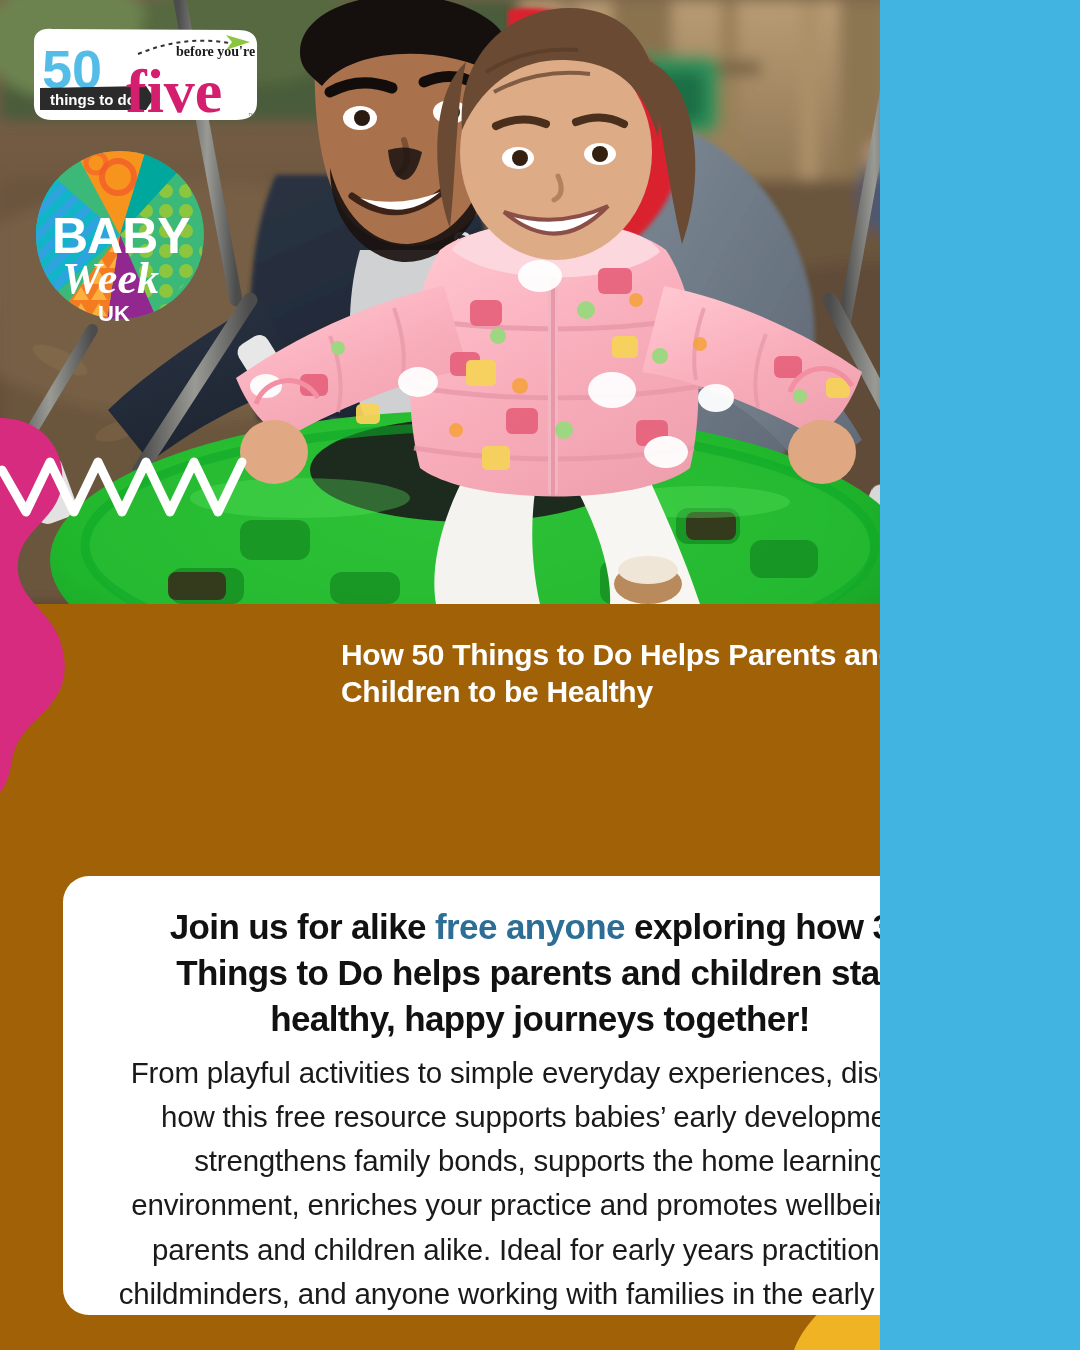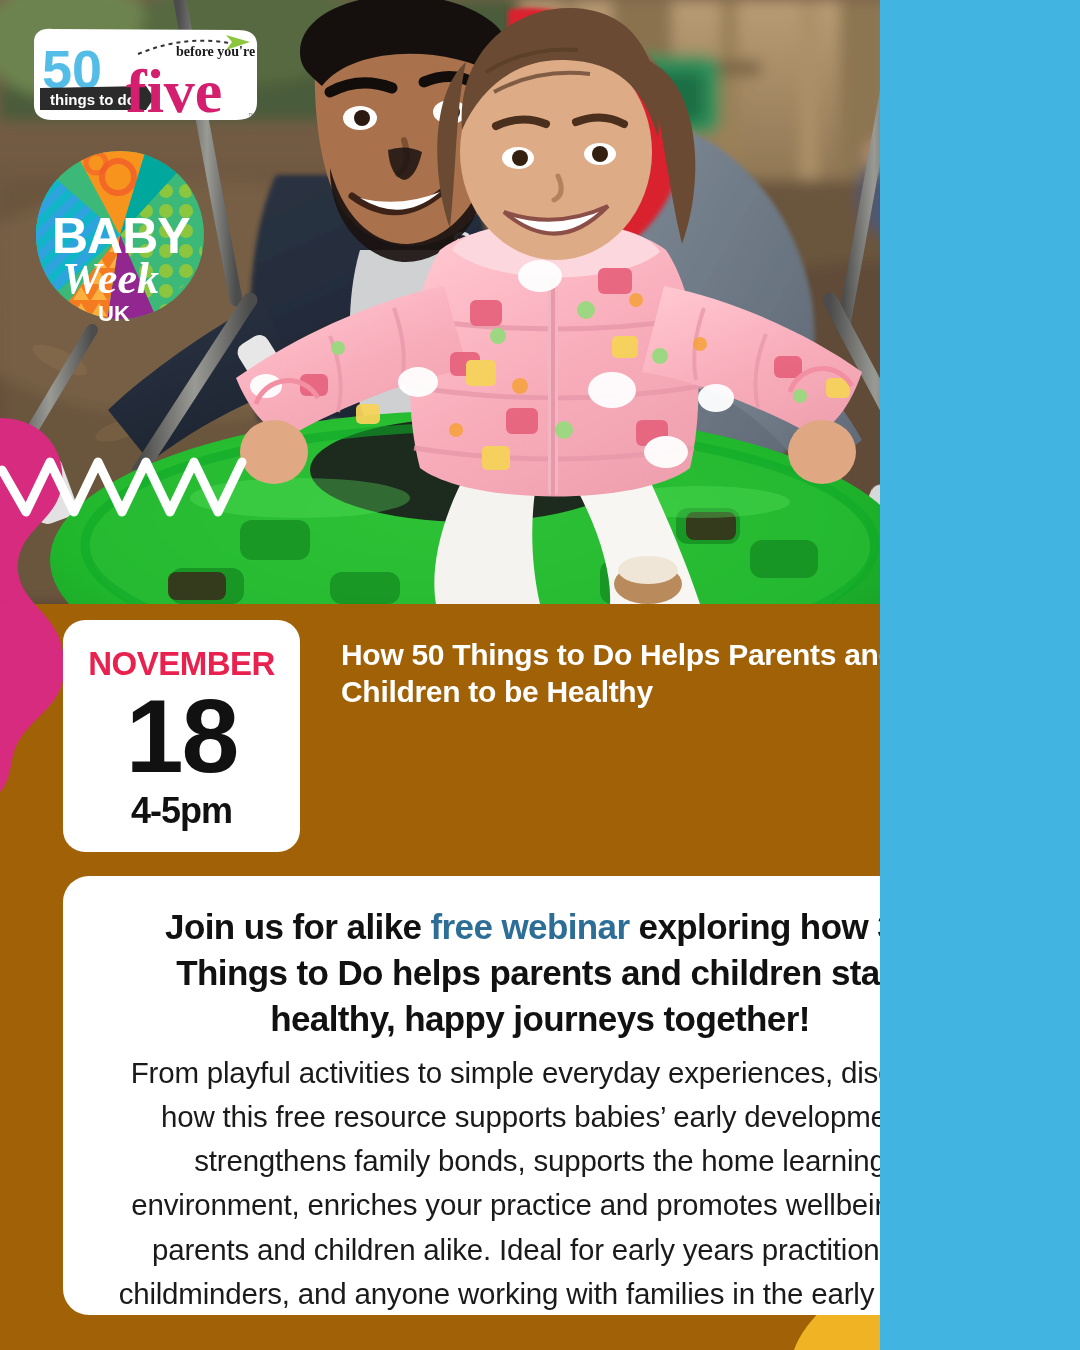--- a/index.html
+++ b/index.html
@@ -448,29 +448,24 @@
     <g fill="none" stroke="#ffffff" stroke-width="3" stroke-linecap="round">
       <path d="M4 60 A 45 45 0 0 1 94 60"></path>
       <path d="M14 60 A 35 35 0 0 1 84 60"></path>
       <path d="M24 60 A 25 25 0 0 1 74 60"></path>
       <path d="M34 60 A 15 15 0 0 1 64 60"></path>
     </g>
   </svg>
 
   <div class="content">
 
-    <div class="date-card">
-      <div class="date-month">NOVEMBER</div>
-      <div class="date-day">18</div>
-      <div class="date-time">4-5pm</div>
-    </div>
 
     <h1 class="title">How 50 Things to Do Helps Parents and Children to be Healthy</h1>
 
 
     <div class="text-card">
-      <p class="lede"><span>Join us for alike </span><span class="hl">free webinar</span><span> exploring how 30 Things to Do helps parents and children start healthy, happy journeys together!</span></p>
+      <p class="lede"><span>Join us for alike </span><span class="hl">free anyone</span><span> exploring how 30 Things to Do helps parents and children start healthy, happy journeys together!</span></p>
       <p class="body-copy">From playful activities to simple everyday experiences, discover how this free resource supports babies’ early development, strengthens family bonds, supports the home learning environment, enriches your practice and promotes wellbeing for parents and children alike. Ideal for early years practitioners, childminders, and  anyone working with families in the early years.</p>
     </div>
 
   </div>
 
 </div>
 
 </body></html>

